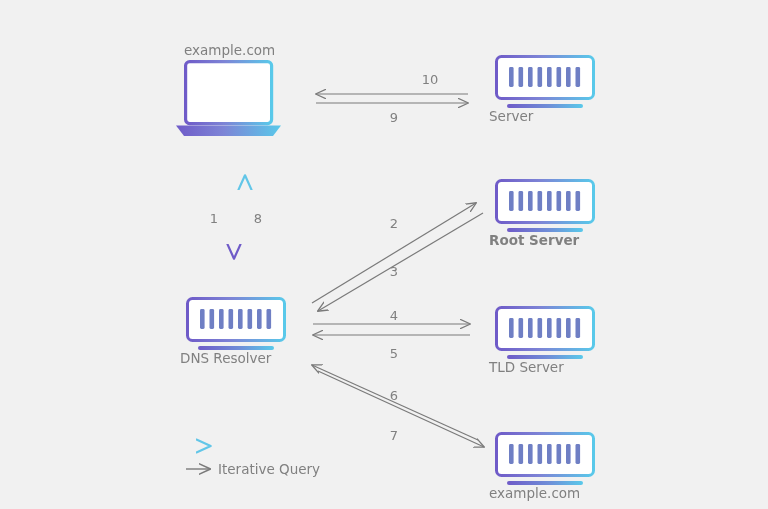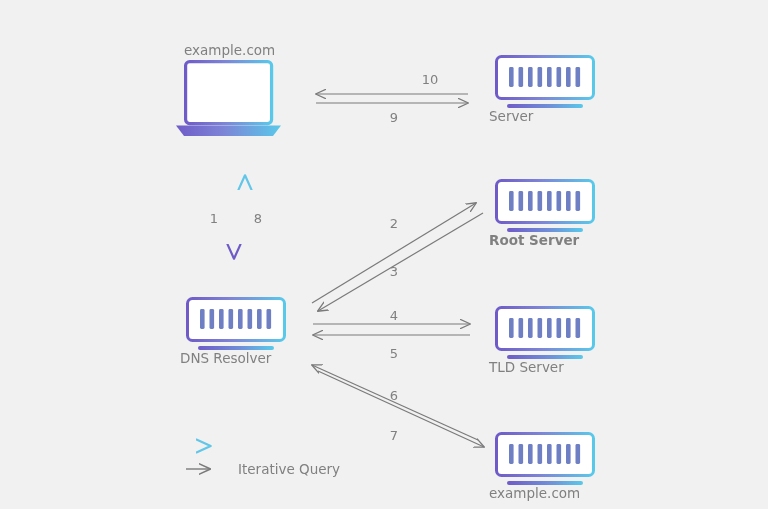--- a/index.html
+++ b/index.html
@@ -177,15 +177,15 @@
   <div class="num-label" style="left:384px; top:216px; width:20px;">2</div>
   <div class="num-label" style="left:384px; top:264px; width:20px;">3</div>
   <div class="num-label" style="left:384px; top:308px; width:20px;">4</div>
   <div class="num-label" style="left:384px; top:346px; width:20px;">5</div>
   <div class="num-label" style="left:384px; top:388px; width:20px;">6</div>
   <div class="num-label" style="left:384px; top:428px; width:20px;">7</div>
   <div class="num-label" style="left:248px; top:211px; width:20px;">8</div>
   <div class="num-label" style="left:384px; top:110px; width:20px;">9</div>
   <div class="num-label" style="left:384px; top:72px; width:20px;margin-left:36px;">10</div>
 
-  <div class="legend-label" style="left:218px; top:461px;margin-left:20px;">Iterative Query</div>
+  <div class="legend-label" style="left:218px; top:461px;">Iterative Query</div>
 
 </div>
 
 </body></html>

